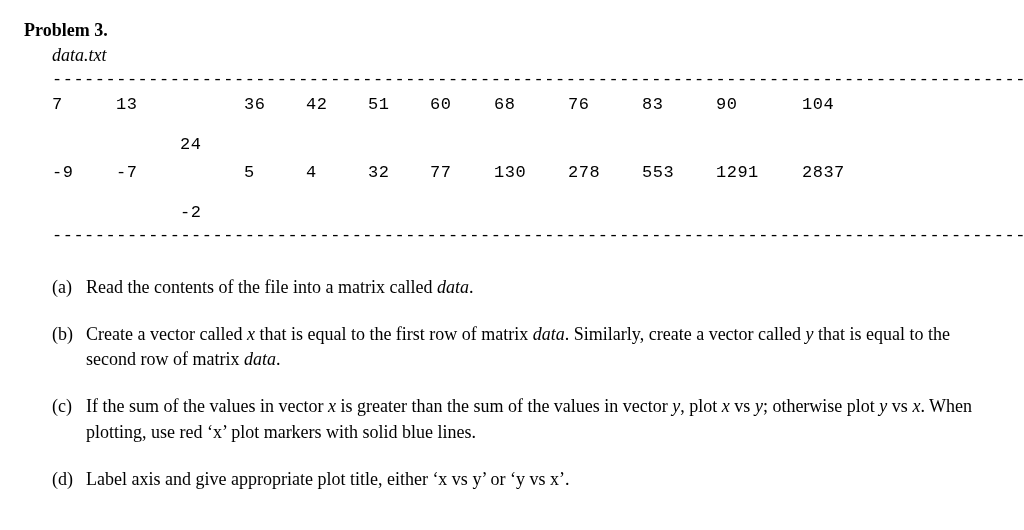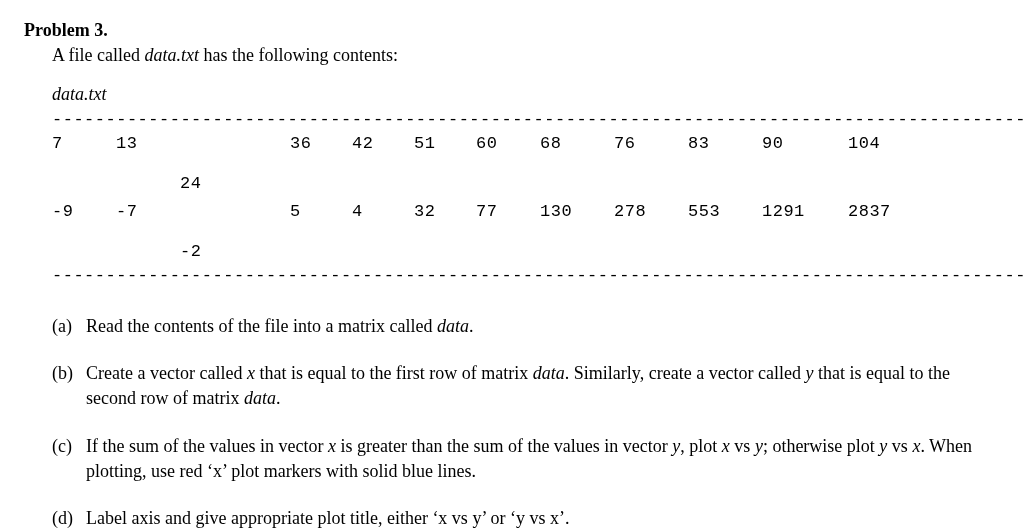--- a/index.html
+++ b/index.html
@@ -39,21 +39,21 @@
       display: flex;
       padding: 2px 0;
     }
     .data-cell {
       text-align: left;
       padding-right: 10px;
     }
     .c0 { width: 64px; }
     .c1 { width: 64px; }
     .c2 { width: 64px; margin-top: 40px; }
-    .c3 { width: 62px; margin-left: 46px; }
+    .c3 { width: 62px; }
     .c4 { width: 62px; }
     .c5 { width: 62px; }
     .c6 { width: 64px; }
     .c7 { width: 74px; }
     .c8 { width: 74px; }
     .c9 { width: 74px; }
     .c10 { width: 86px; }
     .c11 { width: 80px; }
     .parts {
       margin-left: 28px;
@@ -70,23 +70,20 @@
       flex: 1;
     }
     .italic { font-style: italic; }
   </style>
 </head>
 <body>
 
 <div class="problem-title">Problem 3.</div>
 
 <div class="indent-block">
-  <div class="intro">
-    <span>A file called </span><span class="italic">data.txt</span><span> has the following contents:</span>
-  </div>
 
   <div class="filename-label">data.txt</div>
 
   <div class="data-box">
     <div class="dashed-line">-----------------------------------------------------------------------------------------------------------------------</div>
     <div class="data-row">
       <span class="data-cell c0">7</span>
       <span class="data-cell c1">13</span>
       <span class="data-cell c2">24</span>
       <span class="data-cell c3">36</span>

